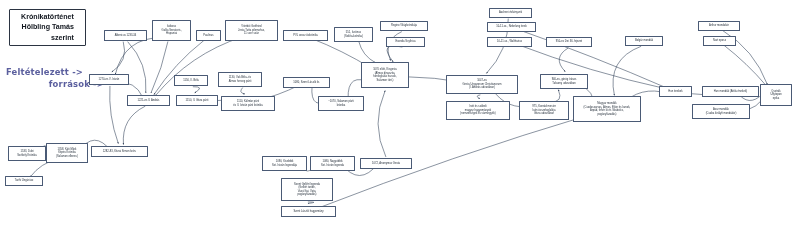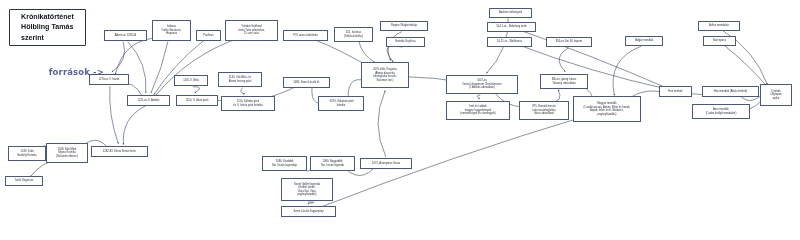--- a/index.html
+++ b/index.html
@@ -27,21 +27,21 @@
     border-radius:0.5px;
     white-space:pre-line;
     letter-spacing:0.01em;
   }
   #title-box{
     position:absolute;
     left:9px;top:9px;width:75px;height:35px;
     border:1.1px solid #2b3442;
     background:#ffffff;
     display:flex;align-items:center;justify-content:center;
-    text-align:left;
+    text-align:right;
     font-size:7.1px;
     font-weight:bold;
     line-height:1.45;
     color:#11161e;
     white-space:pre-line;
     border-radius:1px;
   }
   #hand-label{
     position:absolute;
     left:6px;top:66px;width:104px;
@@ -109,20 +109,21 @@
       <path d="M307.8502986017172,201.97104615851924 Q319.87525806048757,201.92850165088493 307.955808894901,203.51853045854767" fill="none" stroke="#2b3a52" stroke-width="0.55" marker-end="url(#arrow)"></path>
       <path d="M385.92655836057935,157.00041491127325 Q370.5518016994602,123.91919346008925 385.17513006323384,90.49901059619458" fill="none" stroke="#2b3a52" stroke-width="0.55" marker-end="url(#arrow)"></path>
       <path d="M314.64765506635825,209.3889961664934 Q451.54531218466894,156.0367056696354 592.3402071494534,114.03393221836191" fill="none" stroke="#2b3a52" stroke-width="0.55" marker-end="url(#arrow)"></path>
     </svg>
 
   <div id="title-box">Krónikatörténet
 Hölbling Tamás
 szerint</div>
 
   <div id="hand-label">
+    <span class="l1">Feltételezett -&gt;</span>
     <span class="l2">források -&gt;</span>
   </div>
 
 <div class="node" style="left: 104px; top: 30px; width: 43px; height: 11px;">Albericus 1233-34</div>
     <div class="node" style="left: 152px; top: 20px; width: 39px; height: 21px;">Isidorus
 Gallia Senatoris,
 Hispaniai</div>
     <div class="node" style="left: 196px; top: 30px; width: 25px; height: 11px;">Paulinus</div>
     <div class="node" style="left: 225px; top: 20px; width: 53px; height: 21px;">Viterbói Gottfried
 Jesta Tutta pilemohsz,

